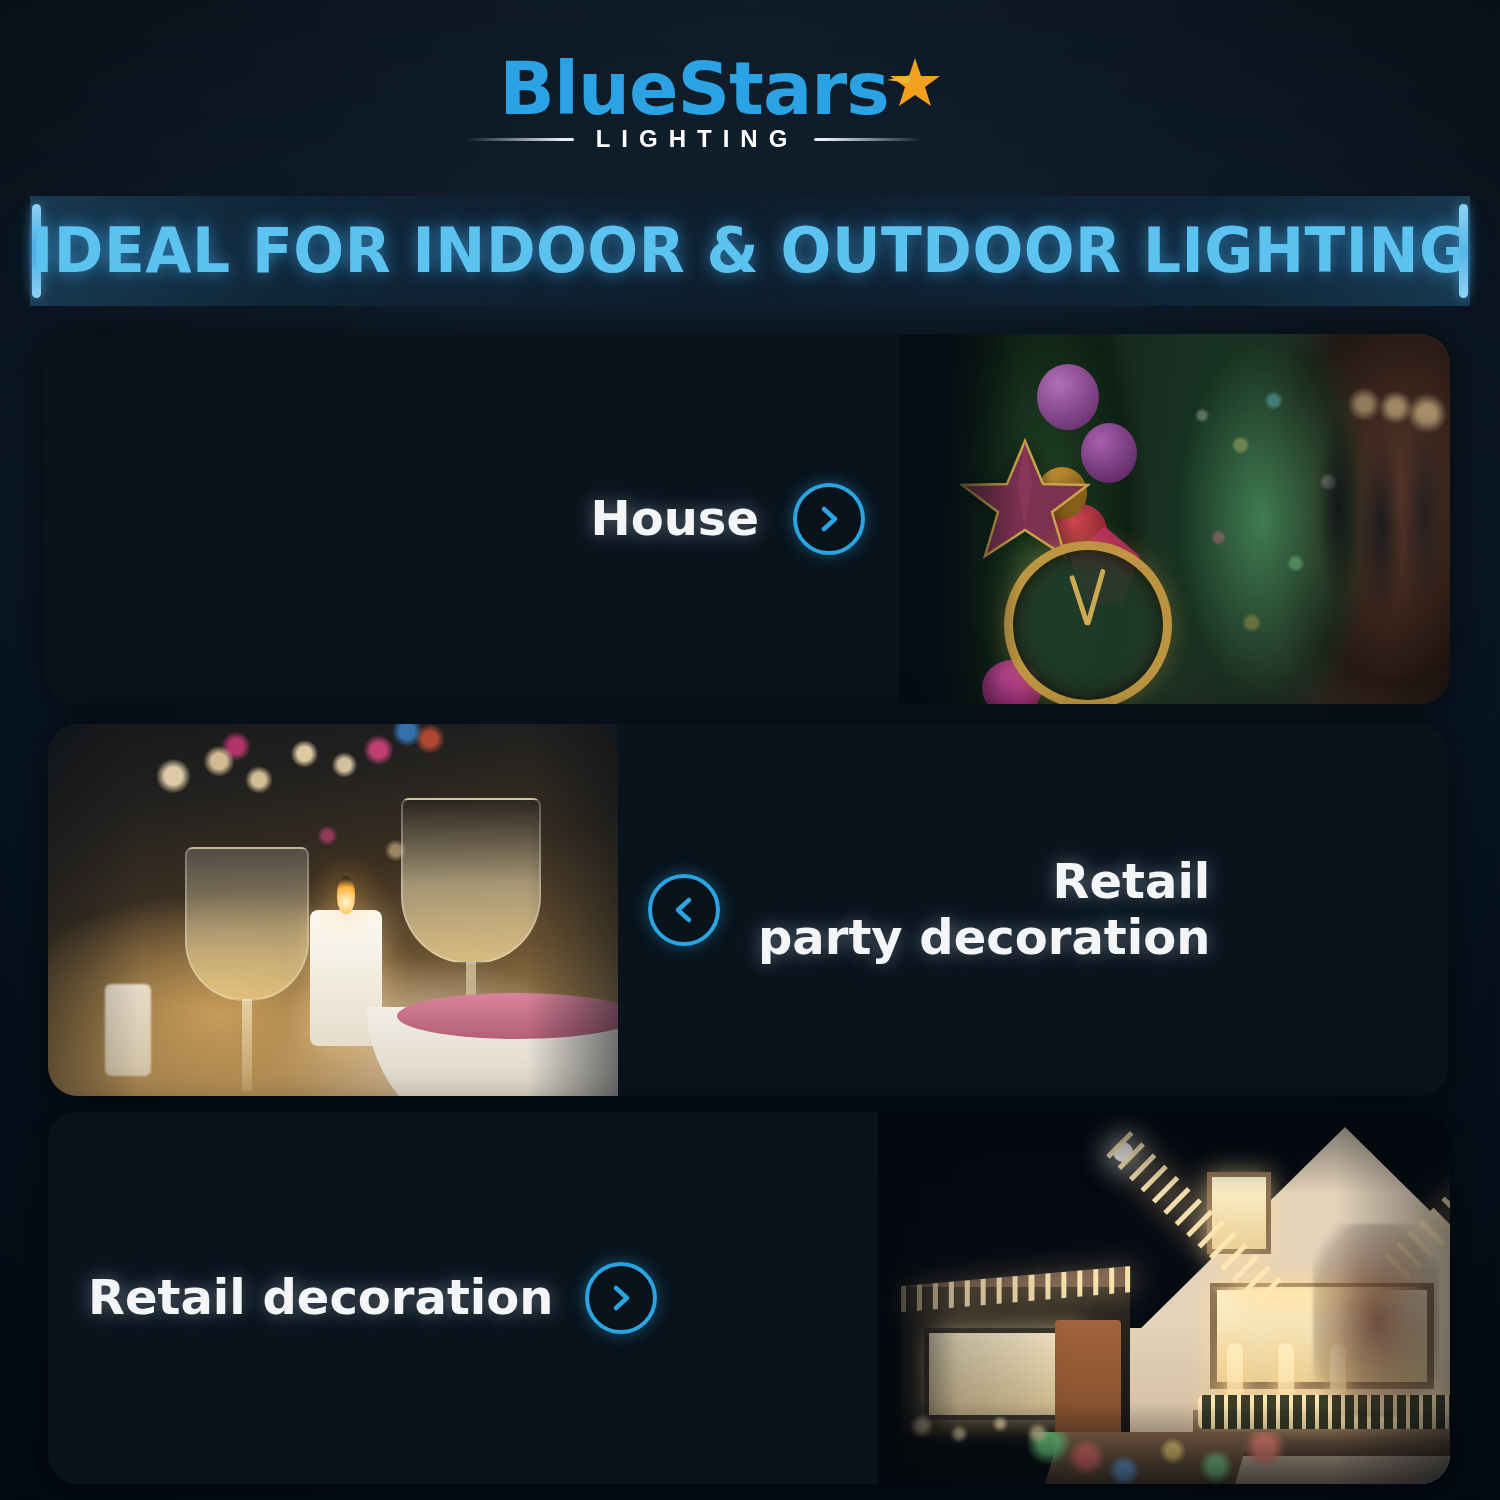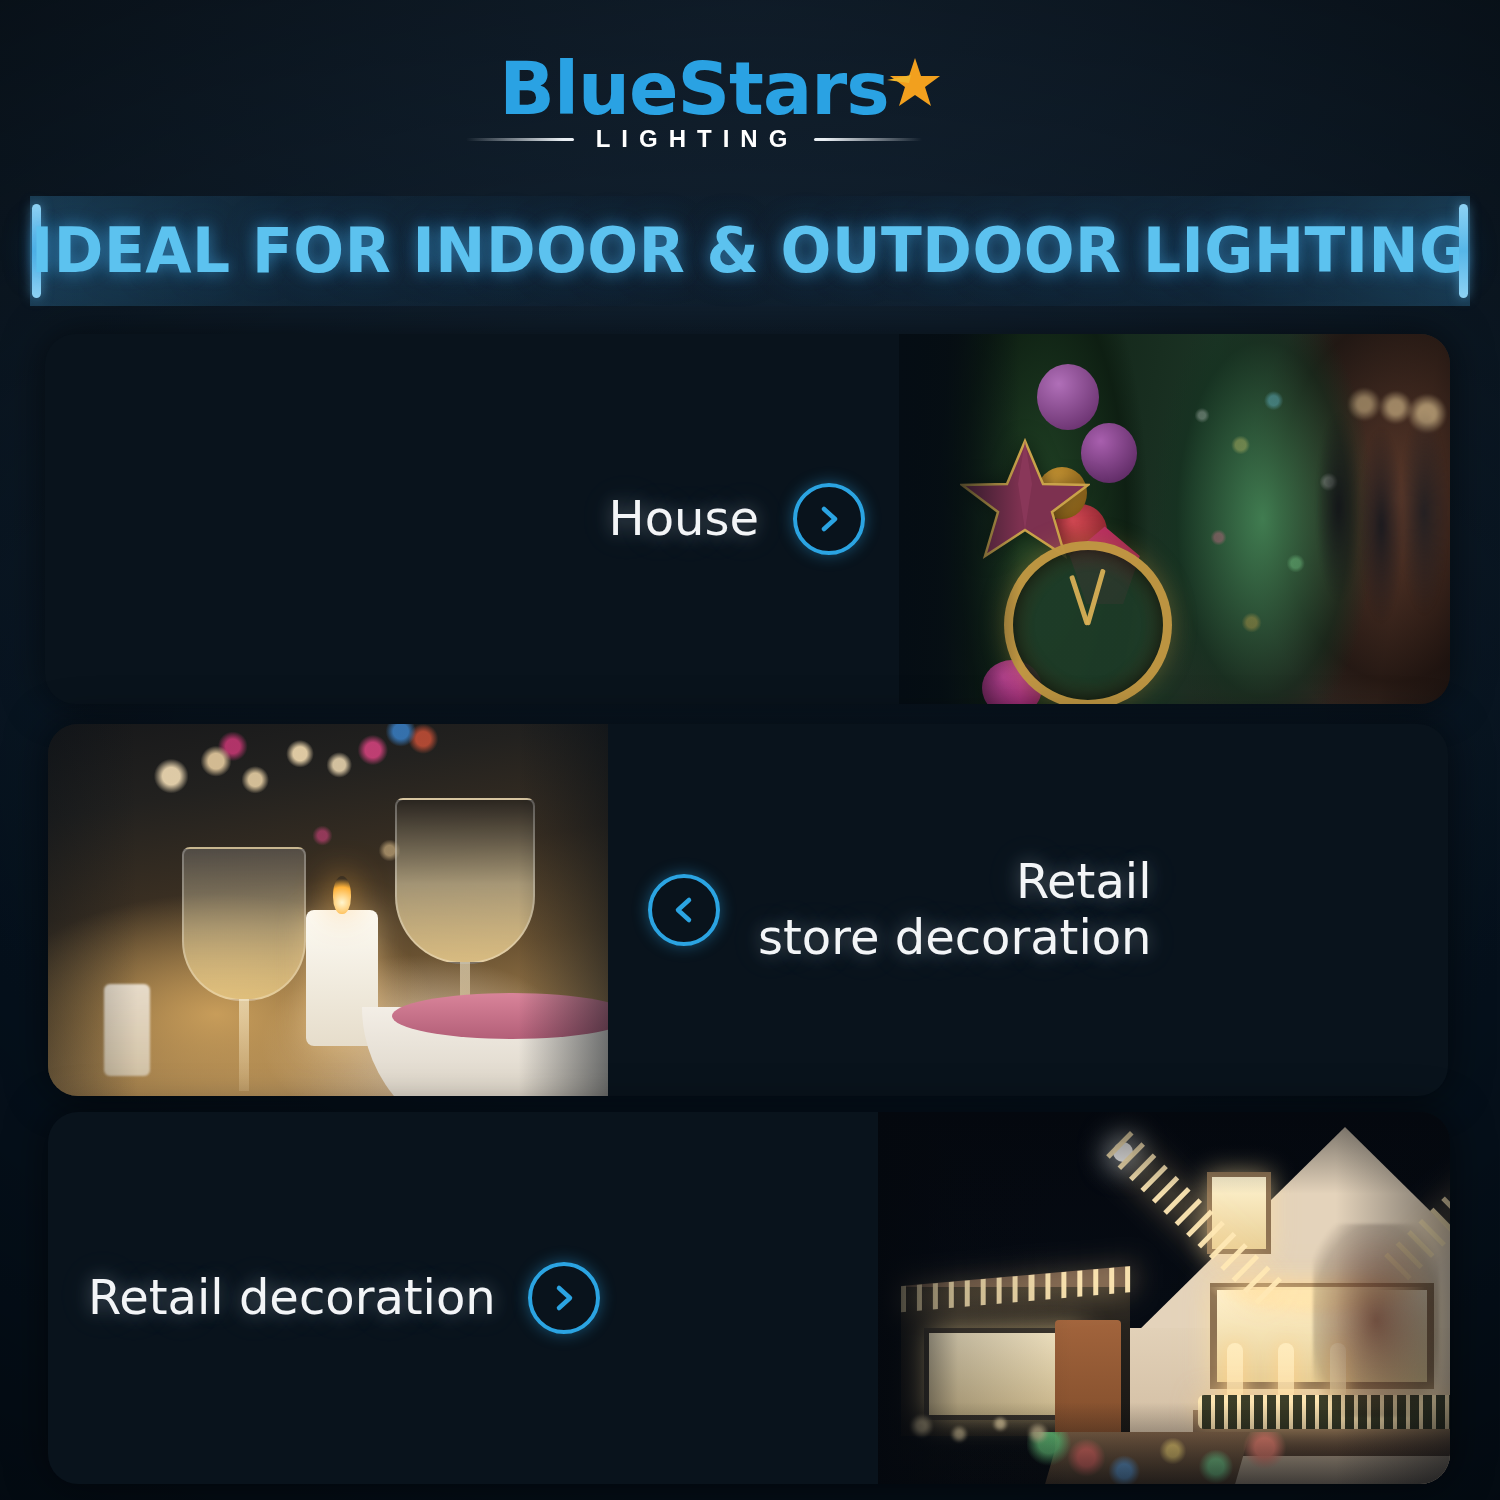--- a/index.html
+++ b/index.html
@@ -98,27 +98,27 @@
     position:absolute;inset:0;display:flex;align-items:center;
   }
   .card-inner.rtl{flex-direction:row-reverse;}
 
   .pane-text{
     flex:0 0 820px;height:100%;
     display:flex;align-items:center;
     position:relative;z-index:3;
   }
   .card-1 .pane-text{justify-content:flex-end;padding-right:34px;}
-  .card-2 .pane-text{justify-content:flex-start;padding-left:40px;flex:0 0 800px;}
+  .card-2 .pane-text{justify-content:flex-start;padding-left:30px;flex:0 0 800px;}
   .card-3 .pane-text{justify-content:flex-start;padding-left:40px;flex:0 0 790px;}
 
   .label{
     color:#f3f5f7;
     font-family:"DejaVu Sans", sans-serif;
-    font-weight:normal;
+    font-weight:bold;
     font-size:48px;
     line-height:1.16;
     text-shadow:0 0 18px rgba(235,245,255,.30),0 0 38px rgba(180,215,245,.18);
     white-space:nowrap;
   }
   .card-1 .label{text-align:right;}
   .card-2 .label{text-align:right;}
   .card-3 .label{text-align:left;}
 
   .chev{
@@ -429,21 +429,21 @@
 <div class="card card-2">
   <div class="card-inner rtl">
     <div class="pane-text">
       <div class="chev">
         <svg width="26" height="30" viewBox="0 0 26 30" aria-hidden="true">
           <path d="M18 5 L7 15 L18 25" fill="none" stroke="#2ba4e2" stroke-width="4.5" stroke-linecap="round" stroke-linejoin="round"></path>
         </svg>
       </div>
       <div class="label">
         <div>Retail</div>
-        <div>store decoration</div>
+        <div>party decoration</div>
       </div>
     </div>
     <div class="photo ph2">
       <div class="glass g1"></div>
       <div class="glass g2"></div>
       <div class="candle2"></div>
       <div class="candle"></div>
       <div class="flame"></div>
       <div class="bowl"></div>
       <div class="fade"></div>

